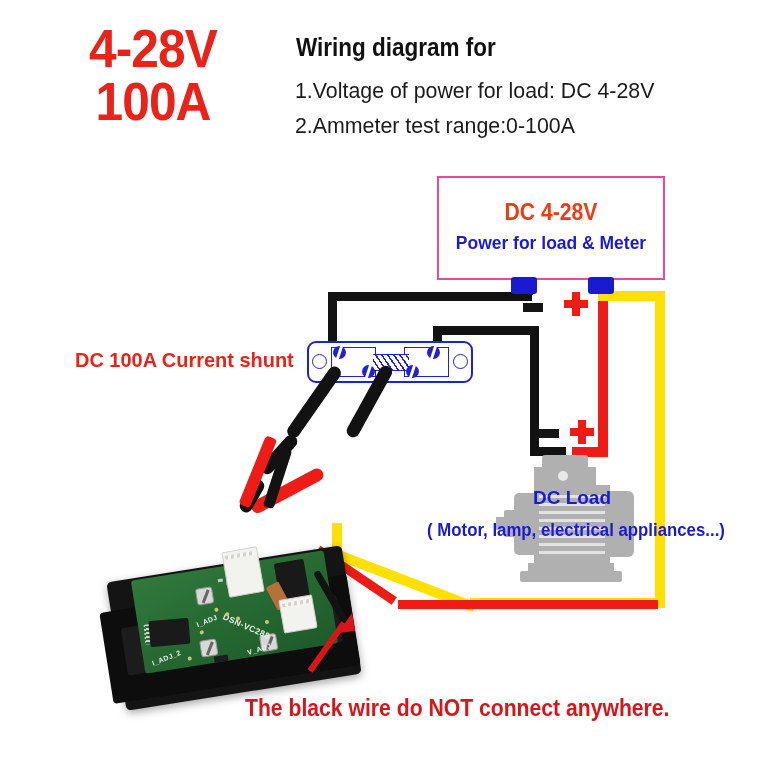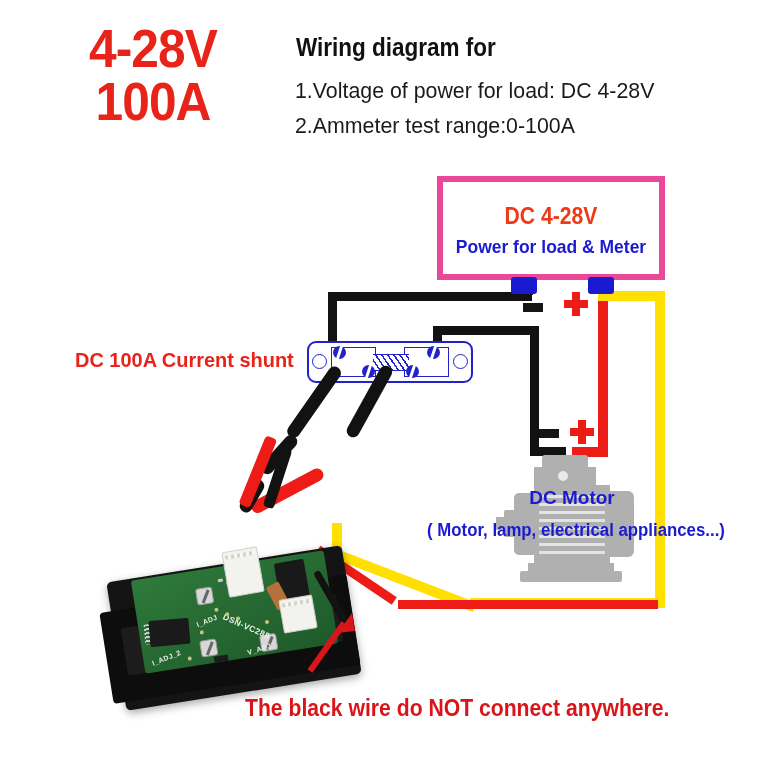--- a/index.html
+++ b/index.html
@@ -28,21 +28,21 @@
 
   
   .wire{position:absolute;}
   .blk{background:#121212;}
   .red{background:#ed1c16;}
   .yel{background:#ffe000;}
 
   
   #psu{
     position:absolute;left:437px;top:176px;width:228px;height:104px;
-    border:6px solid #ec4899;background:#fff;box-sizing:border-box;
+    border:2px solid #ec4899;background:#fff;box-sizing:border-box;
   }
   #psu .t1{
     position:absolute;left:0;right:0;top:21px;text-align:center;
     color:#ef3a16;font-size:23px;font-weight:bold;transform:scaleX(.92);
   }
   #psu .t2{
     position:absolute;left:0;right:0;top:54px;text-align:center;
     color:#1a1ad0;font-size:19px;font-weight:bold;transform:scaleX(.92);
   }
   .term{position:absolute;width:26px;height:17px;background:#1a1ad0;border-radius:3px;}
@@ -254,21 +254,21 @@
     <div class="fin" style="top:48px;"></div>
     <div class="fin" style="top:56px;"></div>
     <div class="fin" style="top:64px;"></div>
     <div class="fin" style="top:72px;"></div>
     <div class="fin" style="top:80px;"></div>
     <div class="fin" style="top:88px;"></div>
     <div class="fin" style="top:96px;"></div>
     <div class="m-shape foot"></div>
     <div class="m-shape base"></div>
   </div>
-  <div class="m-label">DC Motor</div>
+  <div class="m-label">DC Load</div>
   <div class="m-sub">( Motor, lamp, electrical appliances...)</div>
 
   <div id="meter">
     <div class="case"></div>
     <div class="case-front"></div>
     <div class="bezel"></div>
     <div class="pcb">
       <div class="chip"></div>
       <div class="pot p1"></div>
       <div class="pot p2"></div>

